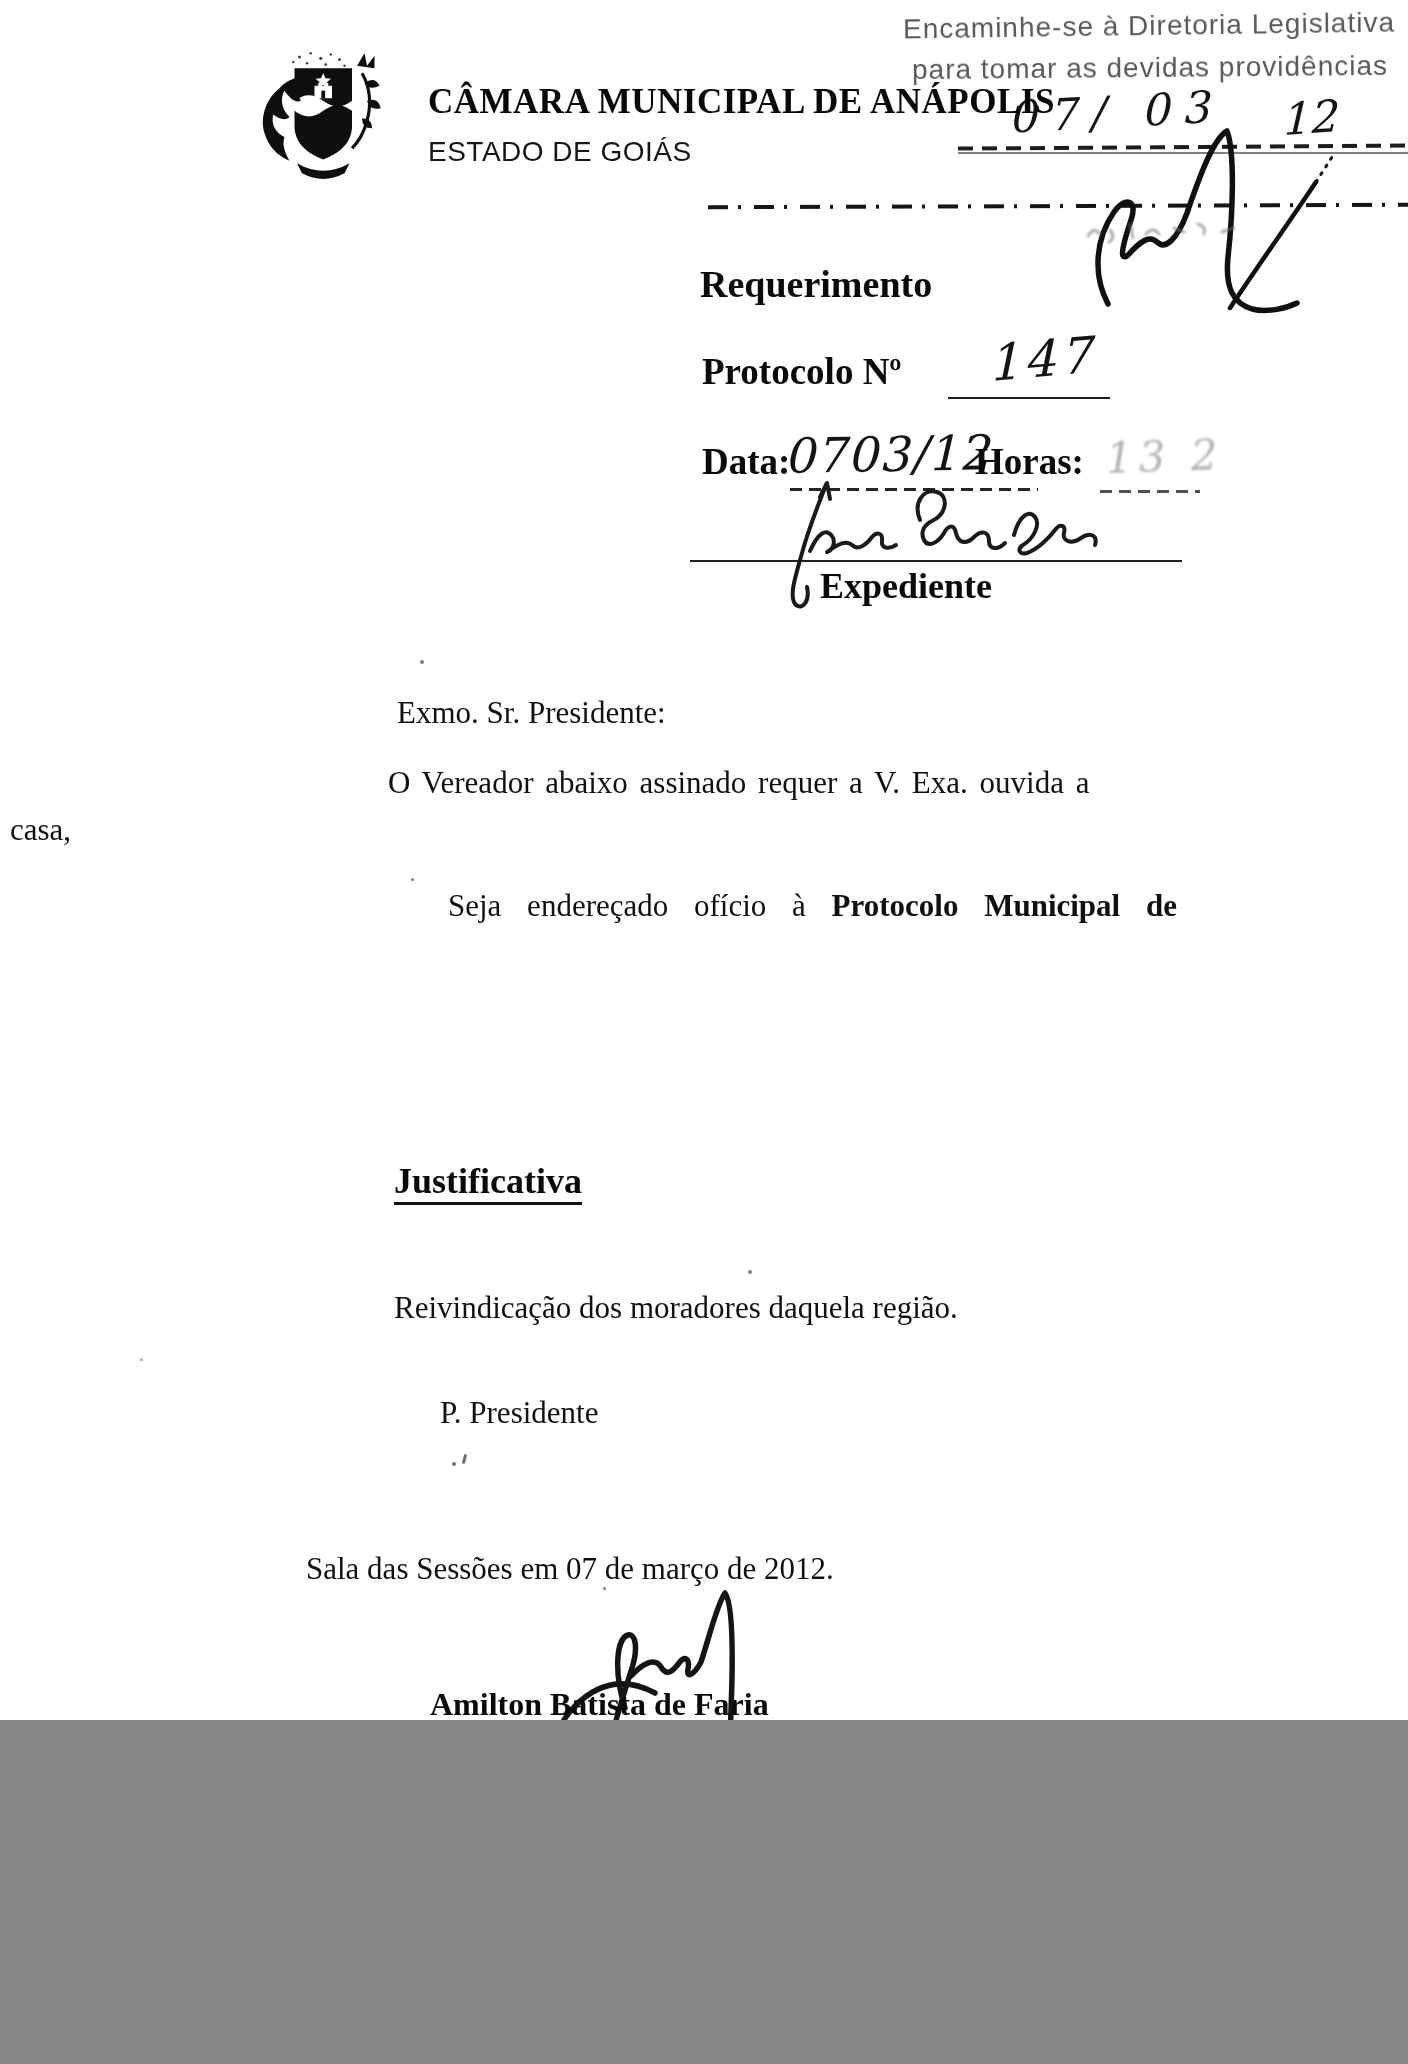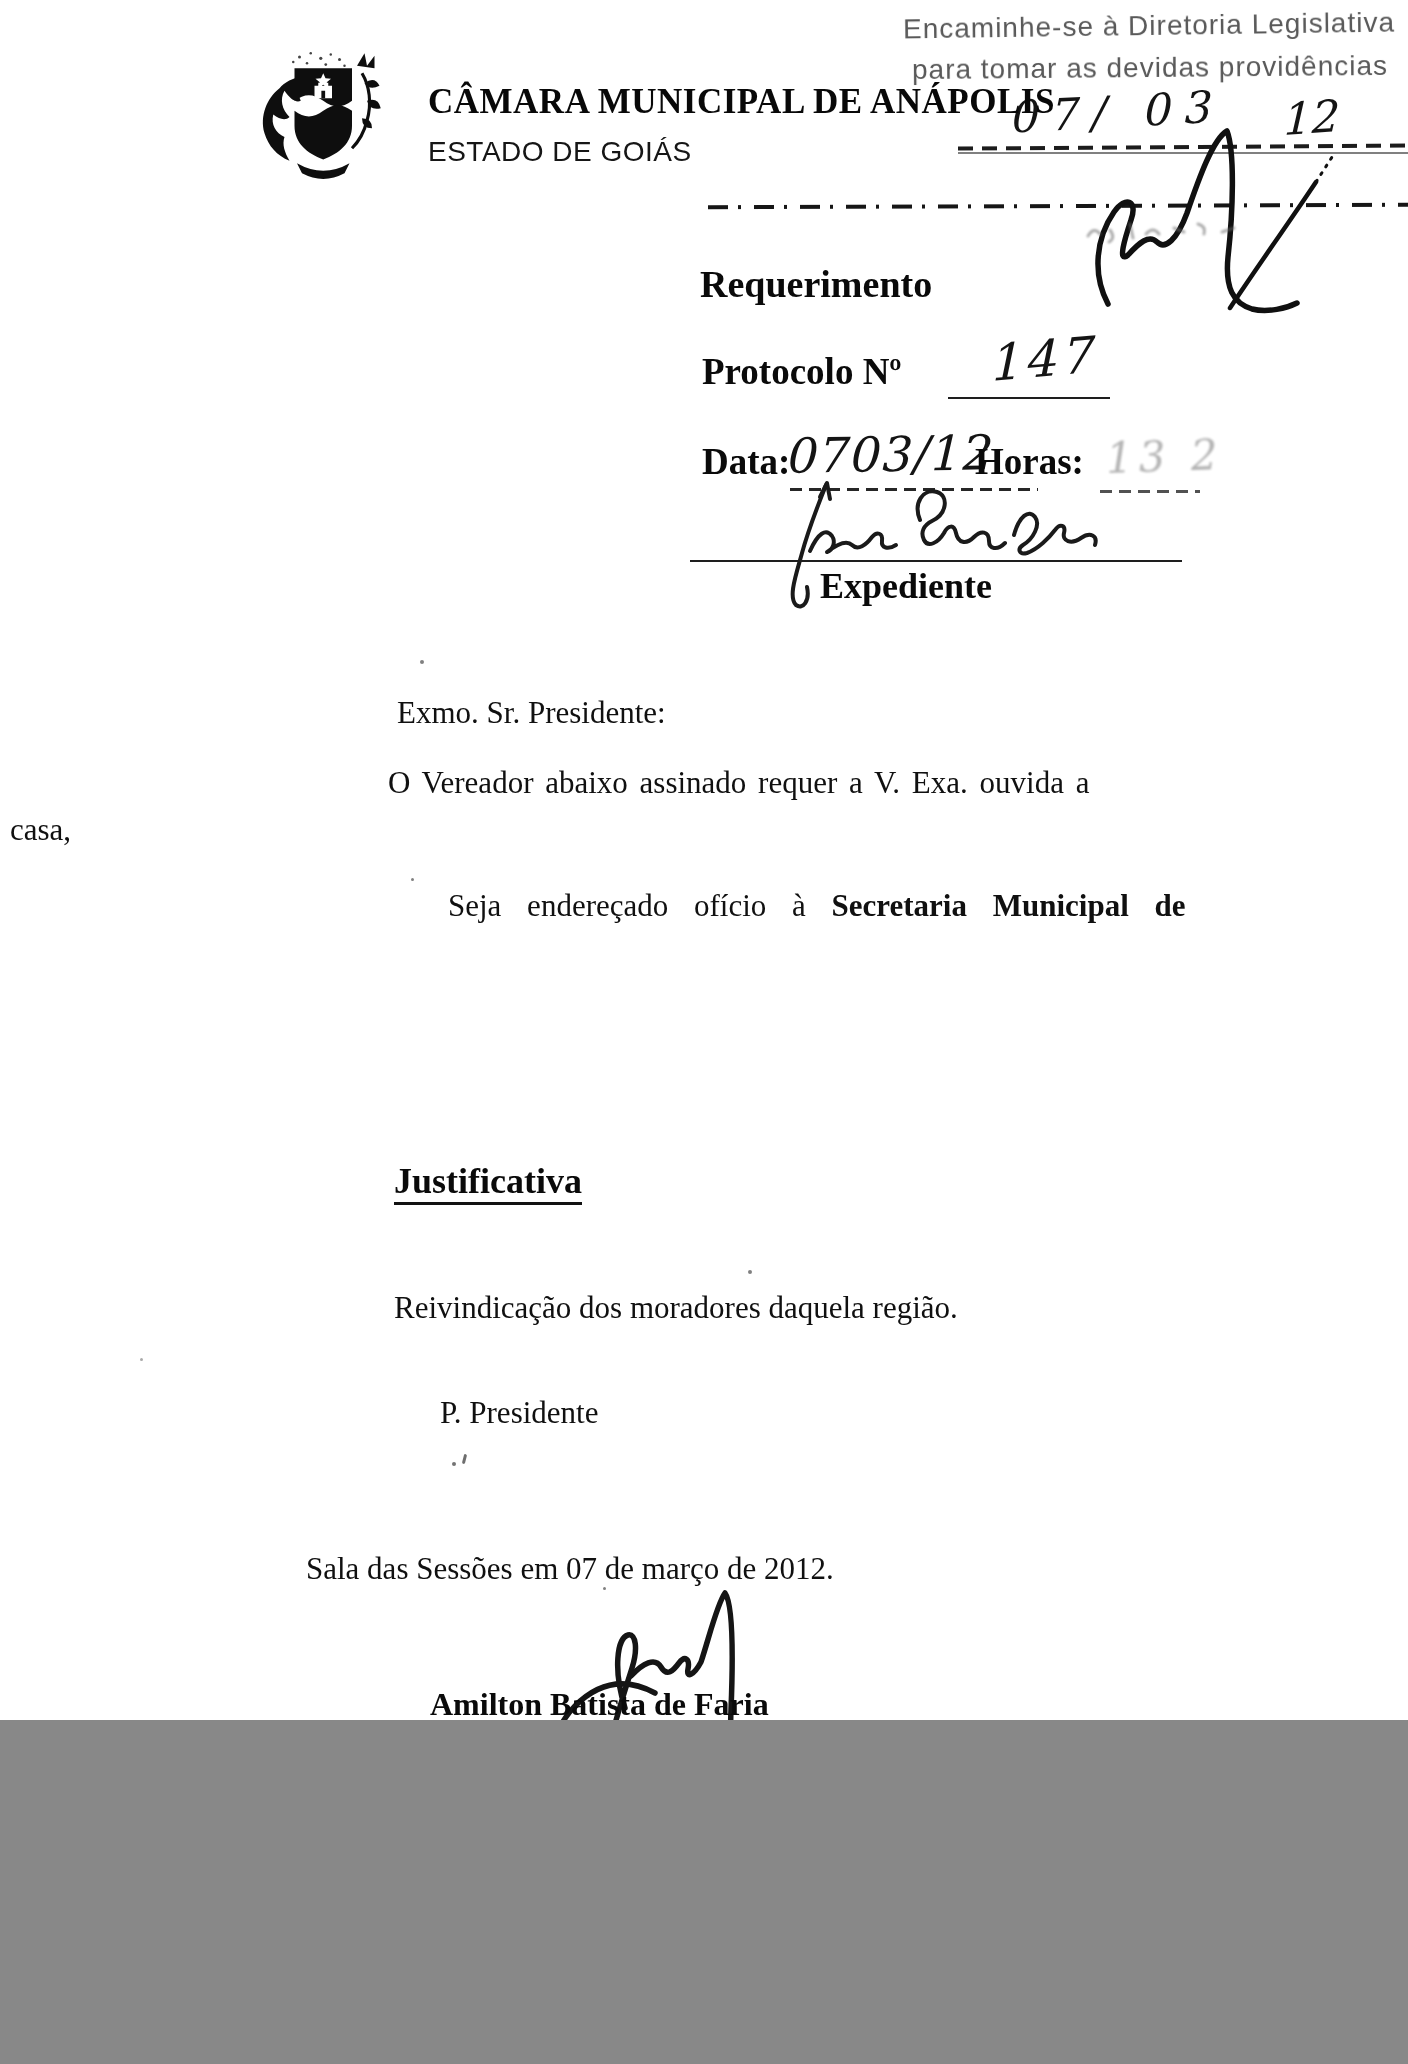--- a/index.html
+++ b/index.html
@@ -114,21 +114,21 @@
       <path d="M254,60 C259,41 269,34 275,42 C281,50 273,64 263,70 C257,74 259,80 267,78 C278,74 289,63 295,55 C300,48 306,50 304,58 C302,66 311,70 321,63 C330,57 338,60 335,70"></path>
     </g>
   </svg>
   <div class="abs solidline" style="left:690px;top:560px;width:492px;height:1.5px;"></div>
   <div class="abs blabel" style="left:820px;top:565px;font-size:36px;">Expediente</div>
 
   <div class="abs btext" style="left:397px;top:695px;">Exmo. Sr. Presidente:</div>
   <div class="abs btext" style="left:388px;top:765px;word-spacing:4px;">O Vereador abaixo assinado requer a V. Exa. ouvida a</div>
   <div class="abs btext" style="left:10px;top:812px;">casa,</div>
 
-  <div class="abs btext just1" style="left:448px;top:888px;"><span>Seja endereçado ofício à </span><span style="font-weight:bold;">Secretaria Municipal de</span></div>
+  <div class="abs btext just1" style="left:448px;top:888px;"><span>Seja endereçado ofício à </span><span style="font-weight:bold;">Protocolo Municipal de</span></div>
 
   <div class="abs blabel underlined-title" style="left:394px;top:1160px;font-size:36px;">Justificativa</div>
 
   <div class="abs btext" style="left:394px;top:1290px;text-align:center;">Reivindicação dos moradores daquela região.</div>
 
   <div class="abs btext" style="left:440px;top:1395px;">P. Presidente</div>
 
   <div class="speck" style="left:452px;top:1462px;background:#444;"></div>
   <div class="abs" style="left:463px;top:1454px;width:3px;height:10px;background:#4a4a4a;border-radius:2px;transform:rotate(14deg);opacity:.8;"></div>
 

